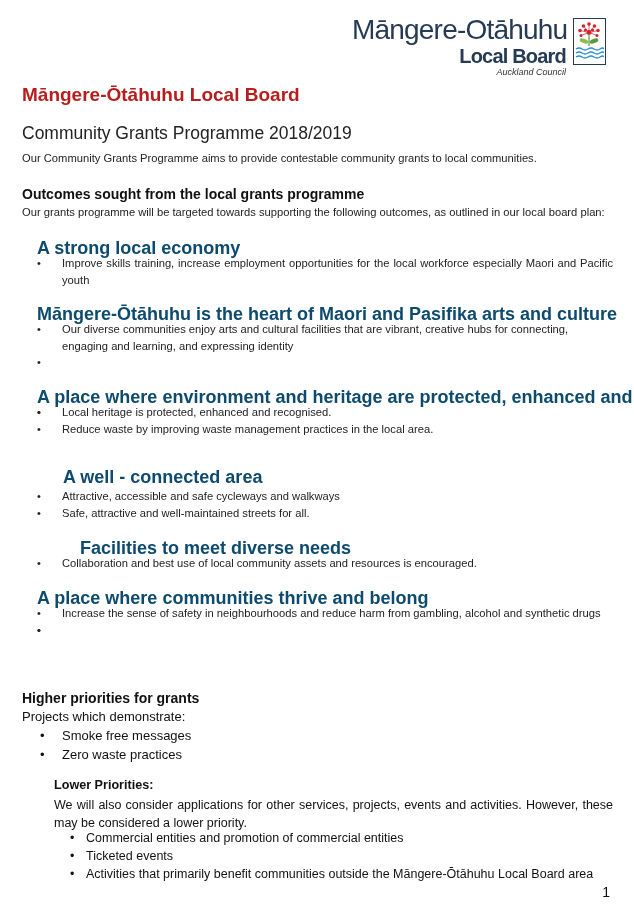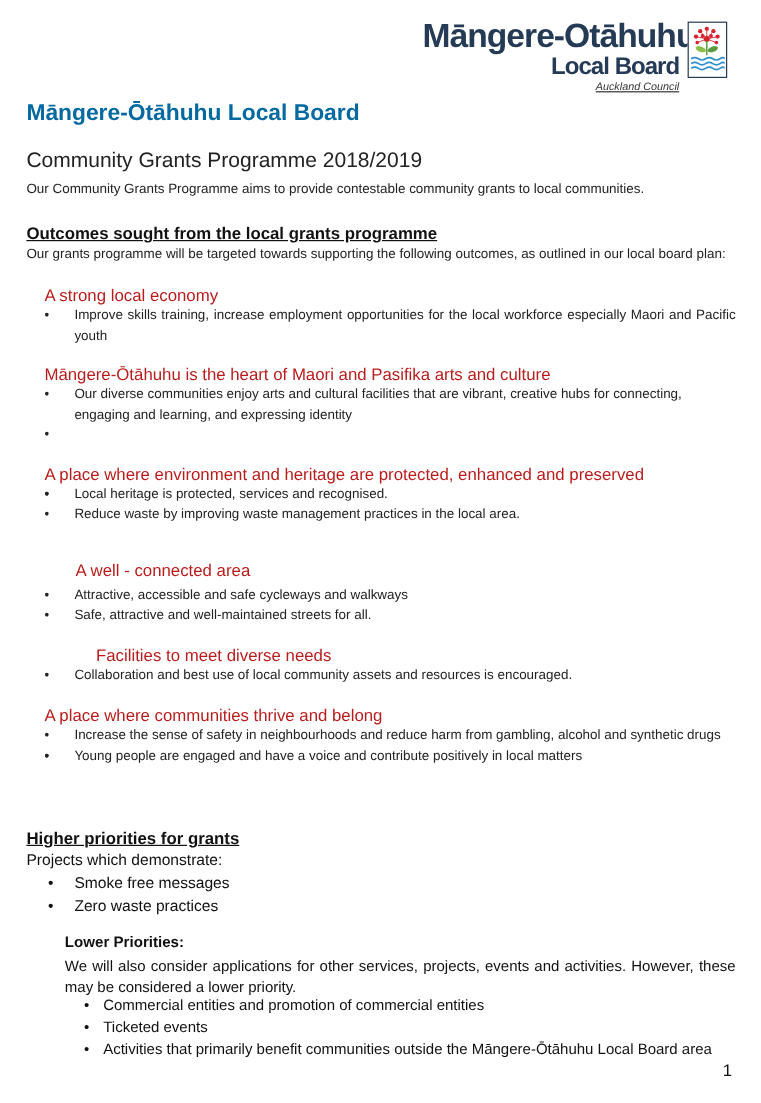--- a/index.html
+++ b/index.html
@@ -4,32 +4,32 @@
   <style>
     html, body { margin: 0; padding: 0; background: #ffffff; }
     body {
       width: 634px; height: 919px; position: relative; overflow: hidden;
       font-family: "Liberation Sans", sans-serif; color: #111;
     }
     .abs { position: absolute; }
 
     
     .logo-text { position: absolute; left: 352px; top: 16px; width: 214px; text-align: right; color: #243a55; }
-    .logo-l1 { font-weight: bold; font-size: 28px; line-height: 27px; letter-spacing: -0.8px; white-space: nowrap; }
+    .logo-l1 { font-weight: normal; font-size: 28px; line-height: 27px; letter-spacing: -0.8px; white-space: nowrap; }
     .logo-l2 { font-weight: bold; font-size: 20px; line-height: 27px; letter-spacing: -0.8px; white-space: nowrap; }
-    .logo-council { position: absolute; left: 470px; top: 67px; width: 96px; text-align: right; font-style: italic; font-size: 9px; color: #333; text-decoration: underline; }
+    .logo-council { position: absolute; left: 470px; top: 67px; width: 96px; text-align: right; font-style: italic; font-size: 9px; color: #333; }
     .emblem { position: absolute; left: 573px; top: 18px; width: 33px; height: 47px; border: 1.5px solid #243a55; box-sizing: border-box; background: #fff; }
 
-    .h1 { left: 22px; top: 84px; font-size: 19px; font-weight: bold; color: #0369a1; white-space: nowrap; }
+    .h1 { left: 22px; top: 84px; font-size: 19px; font-weight: bold; color: #b91c1c; white-space: nowrap; }
     .h2 { left: 22px; top: 123px; font-size: 17.5px; color: #222; white-space: nowrap; }
     .intro { left: 22px; top: 152px; font-size: 11.2px; color: #222; white-space: nowrap; }
 
-    .sec-h { left: 22px; font-size: 14px; font-weight: bold; color: #111; white-space: nowrap; text-decoration: underline; }
+    .sec-h { left: 22px; font-size: 14px; font-weight: bold; color: #111; white-space: nowrap; }
     .para { left: 22px; width: 592px; font-size: 11.2px; line-height: 16px; color: #222; }
-    .sub-h { left: 37px; font-size: 14px; font-weight: normal; color: #b91c1c; white-space: nowrap; }
+    .sub-h { left: 37px; font-size: 18px; font-weight: bold; color: #0c4a6e; white-space: nowrap; }
 
     .bullets { position: absolute; left: 37px; width: 576px; margin: 0; padding: 0; list-style: none; }
     .bullets li { position: relative; padding-left: 25px; font-size: 11.2px; line-height: 16.5px; color: #222; }
     .bullets li.just { text-align: justify; text-align-last: left; }
     .bullets li .dot { position: absolute; left: 0; top: 0; font-size: 11px; }
 
     .hp-list { position: absolute; left: 40px; margin: 0; padding: 0; list-style: none; }
     .hp-list li { position: relative; padding-left: 22px; font-size: 13px; line-height: 18.5px; color: #111; }
     .hp-list li .dot { position: absolute; left: 0; top: 0; }
 
@@ -99,40 +99,40 @@
 
 <div class="abs sub-h" style="top:304px;">Māngere-Ōtāhuhu is the heart of Maori and Pasifika arts and culture</div>
 <ul class="bullets" style="top:321px;">
   <li><span class="dot">•</span><span>Our diverse communities enjoy arts and cultural facilities that are vibrant, creative hubs for connecting, engaging and learning, and expressing identity</span></li>
   <li><span class="dot">•</span></li>
 </ul>
 
 <div class="abs sub-h" style="top:387px;">A place where environment and heritage are protected, enhanced and preserved</div>
 <ul class="bullets" style="top:404px;">
   <li><span class="dot">•</span></li>
-  <li><span class="dot">•</span><span>Local heritage is protected, services and recognised.</span></li>
+  <li><span class="dot">•</span><span>Local heritage is protected, enhanced and recognised.</span></li>
   <li><span class="dot">•</span><span>Reduce waste by improving waste management practices in the local area.</span></li>
 </ul>
 
 <div class="abs sub-h" style="top:467px;margin-left:26px;">A well - connected area</div>
 <ul class="bullets" style="top:488px;">
   <li><span class="dot">•</span><span>Attractive, accessible and safe cycleways and walkways</span></li>
   <li><span class="dot">•</span><span>Safe, attractive and well-maintained streets for all.</span></li>
 </ul>
 
 <div class="abs sub-h" style="top:538px;margin-left:43px;">Facilities to meet diverse needs</div>
 <ul class="bullets" style="top:555px;">
   <li><span class="dot">•</span><span>Collaboration and best use of local community assets and resources is encouraged.</span></li>
 </ul>
 
 <div class="abs sub-h" style="top:588px;">A place where communities thrive and belong</div>
 <ul class="bullets" style="top:605px;">
   <li class="just"><span class="dot">•</span><span>Increase the sense of safety in neighbourhoods and reduce harm from gambling, alcohol and synthetic drugs</span></li>
   <li><span class="dot">•</span></li>
-  <li><span class="dot">•</span><span>Young people are engaged and have a voice and contribute positively in local matters</span></li>
+  <li><span class="dot">•</span></li>
 </ul>
 
 <div class="abs sec-h" style="top:690px;">Higher priorities for grants</div>
 <div class="abs" style="left:22px; top:709px; font-size:13px; color:#111; white-space:nowrap;">Projects which demonstrate:</div>
 <ul class="hp-list" style="top:727px;">
   <li><span class="dot">•</span><span>Smoke free messages</span></li>
   <li><span class="dot">•</span><span>Zero waste practices</span></li>
 </ul>
 
 <div class="abs lp-h">Lower Priorities:</div>

